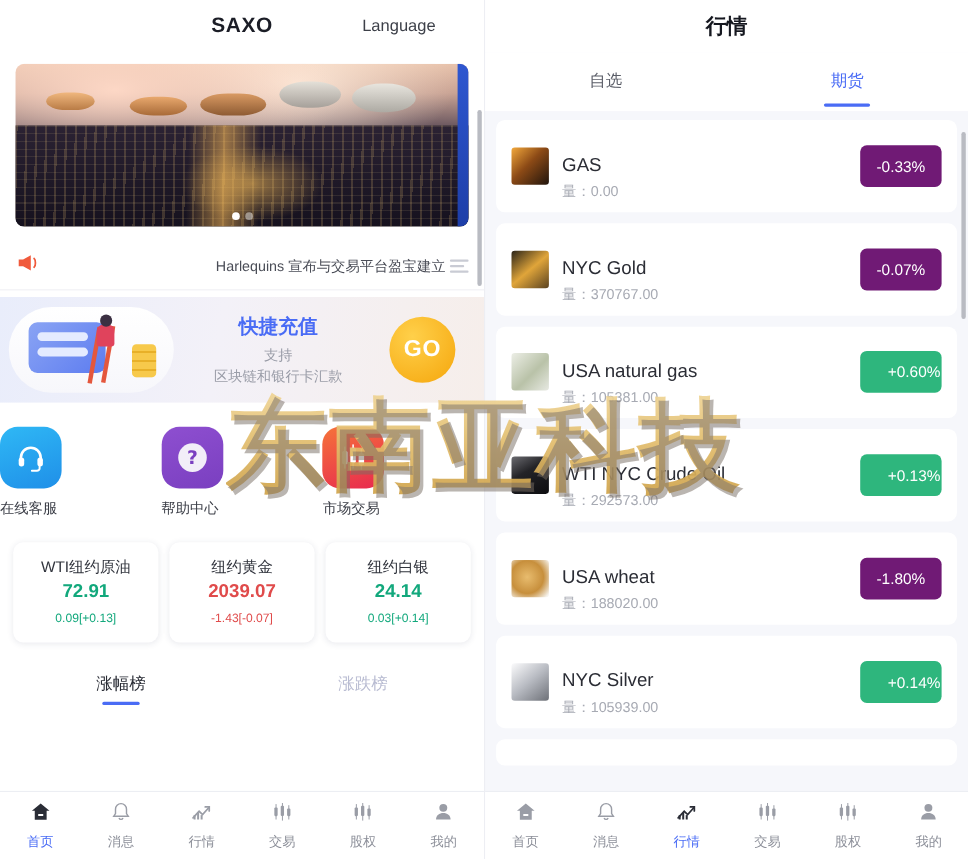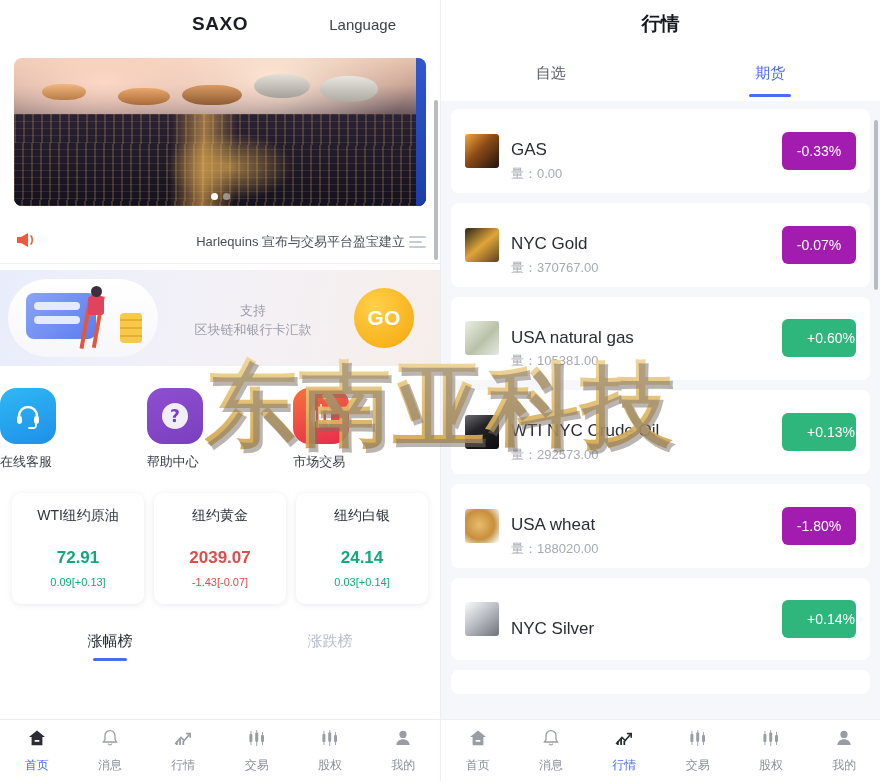--- a/index.html
+++ b/index.html
@@ -110,21 +110,21 @@
   .q-icon.purple { background: linear-gradient(160deg,#8e4fd0,#7a3fc0); }
   .q-icon.red { background: linear-gradient(160deg,#f5733a,#e8294f); }
   .q-label { font-size: 13px; color: #3a3d46; }
 
   .cards { display: flex; gap: 10px; padding: 8px 12px 14px 12px; background: #fff; }
   .card {
     flex: 1; background: #fff; border-radius: 9px; padding: 14px 4px 16px 4px;
     text-align: center; box-shadow: 0 1px 6px rgba(40,50,90,.10);
   }
   .card .nm { font-size: 14px; color: #31343d; }
-  .card .pr { font-size: 17px; font-weight: bold; margin-top: 23px; }
+  .card .pr { font-size: 17px; font-weight: bold; margin-top: 3px; }
   .card .ch { font-size: 11px; margin-top: 8px; }
   .up { color: #12a87c; }
   .down { color: #e04b4b; }
 
   .ranktabs { display: flex; background: #fff; padding-top: 4px; }
   .ranktab { flex: 1; text-align: center; padding: 10px 0 12px 0; font-size: 15px;
              color: #b9bcd2; position: relative; }
   .ranktab.active { color: #2a2d36; }
   .ranktab.active:after { content: ''; position: absolute; left: 50%; transform: translateX(-50%);
     bottom: 2px; width: 34px; height: 3px; border-radius: 2px; background: #4a6cf5; }
@@ -152,21 +152,21 @@
   .th-natgas { background: linear-gradient(135deg,#eceee6,#b9c2a8 55%,#e7e9e2); }
   .th-oil { background: linear-gradient(150deg,#6b6b70 0%,#232327 40%,#0d0d10 100%); }
   .th-wheat { background: radial-gradient(circle at 40% 45%, #e6b濾, #d9a martial); }
   .th-wheat { background: radial-gradient(circle at 42% 46%, #e8bc6e 0%, #c78f3c 55%, #f5f2ec 92%); }
   .th-silver { background: linear-gradient(140deg,#fbfbfc 0%,#b9bcc3 48%,#6e7178 100%); }
   .r-info { flex: 1; min-width: 0; margin-top: 20px; }
   .r-name { font-size: 17px; color: #2b2d35; line-height: 1.28; }
   .r-vol { font-size: 13px; color: #a7aab3; margin-top: 4px; }
   .r-badge { flex: none; width: 74px; height: 38px; border-radius: 6px; color: #fff;
              font-size: 14px; display: flex; align-items: center; justify-content: center; }
-  .r-badge.neg { background: #a21caf; }
+  .r-badge.neg { background: #701a75; }
   .r-badge.pos { background: #2eb67d; padding-left: 24px; }
   .r-item.partial { min-height: 24px; margin-bottom: 0; align-items: flex-start;
                     padding-top: 6px; overflow: hidden; height: 24px; }
   .r-item.partial .r-badge { height: 22px; background: transparent; border-bottom: 3px solid #2eb67d;
                              border-radius: 0; }
   .rscroll { position: absolute; right: 2px; top: 120px; width: 4px; height: 170px;
              background: #b9bbc2; border-radius: 2px; }
 
   
   .tabbar { position: absolute; bottom: 0; left: 0; width: 440px; height: 62px;
@@ -236,20 +236,21 @@
       </div>
 
       <div class="recharge">
         <div class="art">
           <div class="screen-box"></div>
           <div class="ladder"></div>
           <div class="person"></div>
           <div class="coins"></div>
         </div>
         <div class="txt">
+          <div class="t1">快捷充值</div>
           <div class="t2">
             <div>支持</div>
             <div>区块链和银行卡汇款</div>
           </div>
         </div>
         <div class="go">GO</div>
       </div>
 
       <div class="quick">
         <div class="q">
@@ -437,20 +438,21 @@
           <div class="r-name">USA wheat</div>
           <div class="r-vol">量：188020.00</div>
         </div>
         <div class="r-badge neg">-1.80%</div>
       </div>
 
       <div class="r-item">
         <div class="r-thumb th-silver"></div>
         <div class="r-info">
           <div class="r-name">NYC Silver</div>
+          <div class="r-vol">量：105939.00</div>
         </div>
         <div class="r-badge pos">+0.14%</div>
       </div>
 
       <div class="r-item partial">
         <div class="r-info"></div>
         <div class="r-badge"></div>
       </div>
     </div>
 

